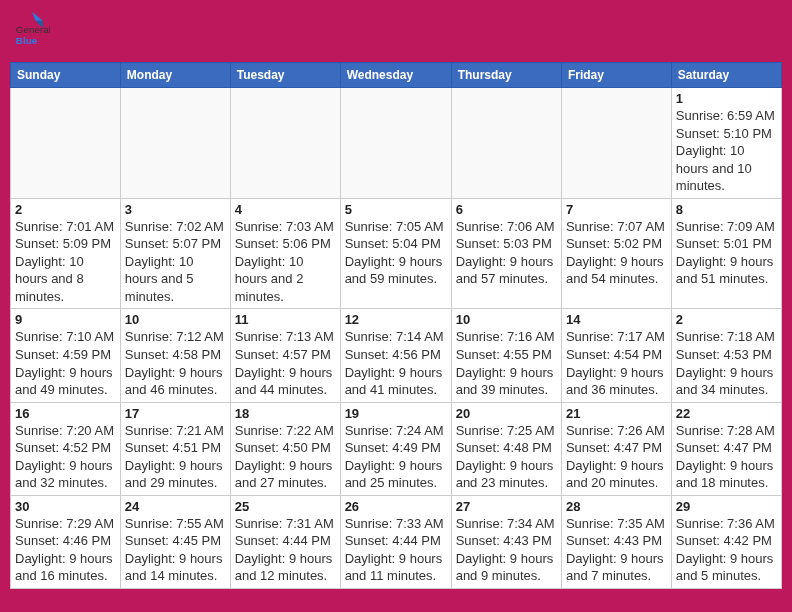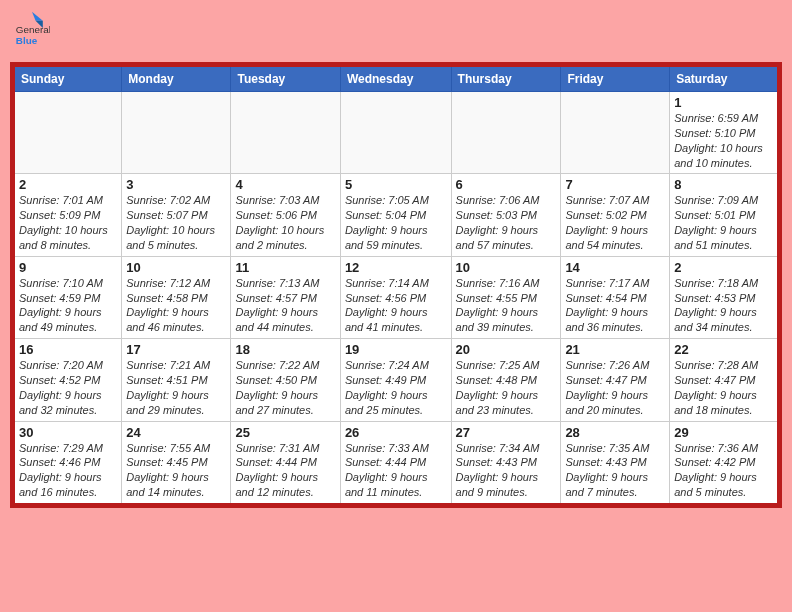--- a/index.html
+++ b/index.html
@@ -6,21 +6,21 @@
     body {
       font-family: Arial, sans-serif;
       background: #fff;
       width: 792px;
       height: 612px;
       overflow: hidden;
     }
     .page {
       width: 792px;
       min-height: 612px;
-      background: #fca5a5;
+      background: #be185d;
       padding: 10px;
     }
     .header {
       display: flex;
       justify-content: space-between;
       align-items: flex-start;
       margin-bottom: 8px;
       padding: 0 4px;
     }
     .logo {
@@ -41,21 +41,21 @@
       color: #222;
       line-height: 1.1;
     }
     .subtitle {
       font-size: 14px;
       color: #555;
     }
     .calendar {
       width: 100%;
       border-collapse: collapse;
-      border: 5px solid #b91c1c;
+      border: 1px solid #b91c1c;
       margin-top: 16px;
     }
     .calendar th {
       background: #3a6bbf;
       color: #fff;
       font-size: 12px;
       font-weight: bold;
       padding: 5px 6px;
       text-align: left;
       border: 1px solid #2a5aae;
@@ -74,24 +74,23 @@
       background: #f9f9f9;
     }
     .day-number {
       font-size: 13px;
       font-weight: bold;
       color: #222;
       display: block;
       margin-bottom: 1px;
     }
     .day-info {
-      font-size: 11px;
+      font-size: 13px;
       color: #333;
       line-height: 1.35;
-      font-style: italic;
     }
   </style>
 </head>
 <body>
 
 <div class="page">
   <div class="header">
     <div class="logo">
       <svg class="logo-icon" viewBox="0 0 40 40">
           <polygon points="20,2 32,12 24,12" fill="#2a7de1"></polygon>

